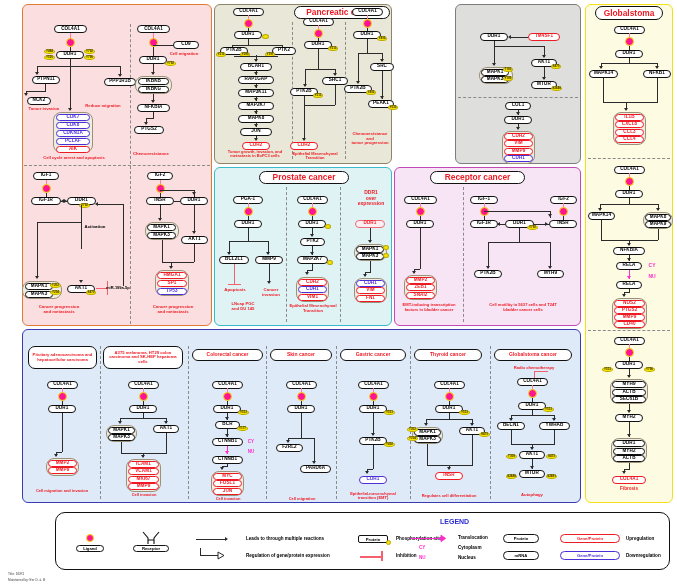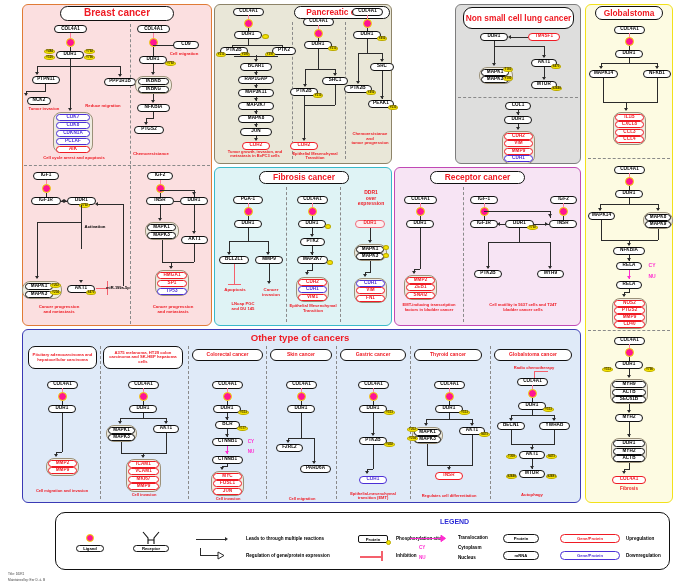--- a/index.html
+++ b/index.html
@@ -58,21 +58,20 @@
   .legbox{position:absolute;box-sizing:border-box;border:1px solid #111;border-radius:5px;background:#fff;
           display:flex;align-items:center;justify-content:center;font-size:4.2px;font-weight:bold;white-space:nowrap;}
   .foot{position:absolute;font-size:3.2px;color:#444;line-height:1.25;white-space:pre-line;}
 </style>
 </head>
 <body>
 
 <div id="page">
 
   <div class="panel" id="p-breast"></div>
-  <div class="ptitle" style="left:60px;top:6px;width:114px;height:15px;font-size:10px;">Breast cancer</div>
   <div class="dash" style="left:130px;top:24px;height:140px;"></div>
   <div class="dashh" style="left:24px;top:165px;width:186px;"></div>
   <div class="dash" style="left:130px;top:166px;height:158px;"></div>
 
   <div class="node" style="left:54px;top:25px;width:33px;height:8px;">COL4A1</div>
   <div class="ln v" style="left:70px;top:33px;height:6px;background:#ff7f9f;"></div>
   <div class="ligand" style="left:66px;top:38px;"></div>
   <div class="ln v" style="left:70px;top:47px;height:5px;"></div>
   <div class="node" style="left:56px;top:51px;width:28px;height:7.5px;">DDR1</div>
   <div class="pho" style="left:44px;top:49px;width:11px;height:5px;">Y484</div>
@@ -285,21 +284,20 @@
   <div class="pho" style="left:366px;top:90px;width:10px;height:5px;">Y402</div>
   <div class="ln v" style="left:382px;top:70.5px;height:28px;"></div>
   <div class="arw" style="left:379.6px;top:96px;"></div>
   <div class="node" style="left:368px;top:100px;width:26px;height:7.5px;">PEAK1</div>
   <div class="pho" style="left:388px;top:105px;width:10px;height:5px;">Y635</div>
   <div class="lbl" style="left:344px;top:132px;width:52px;font-size:4.2px;">Chemoresistance
 and
 tumor progression</div>
 
   <div class="panel" id="p-nsclc"></div>
-  <div class="ptitle" style="left:463px;top:7px;width:111px;height:22px;font-size:8.4px;">Non small cell lung cancer</div>
   <div class="dashh" style="left:458px;top:97px;width:120px;"></div>
 
   <div class="node" style="left:480px;top:33px;width:28px;height:7.5px;">DDR1</div>
   <div class="node gene-up" style="left:528px;top:33px;width:32px;height:7.5px;">TM4SF1</div>
   <div class="ln h" style="left:510px;top:37px;width:18px;"></div>
   <div class="arwl" style="left:508px;top:34.8px;"></div>
   <div class="ln v" style="left:494px;top:41px;height:24px;"></div>
   <div class="ln h" style="left:494px;top:46px;width:50px;"></div>
   <div class="ln v" style="left:544px;top:46px;height:11px;"></div>
   <div class="arw" style="left:541.6px;top:55px;"></div>
@@ -419,21 +417,21 @@
   <div class="node" style="left:613px;top:447.5px;width:32px;height:7px;">MYH2</div>
   <div class="node" style="left:613px;top:455px;width:32px;height:7px;">ACTB</div>
   <div class="ln v" style="left:629px;top:463px;height:6px;"></div>
   <div class="ln h" style="left:624px;top:469px;width:6px;"></div>
   <div class="ln v" style="left:624px;top:469px;height:4px;"></div>
   <div class="hollow dn" style="left:621.6px;top:471px;"></div>
   <div class="node gene-up" style="left:612px;top:476px;width:34px;height:7.5px;">COL4A1</div>
   <div class="lbl" style="left:608px;top:486px;width:42px;font-size:4.6px;">Fibrosis</div>
 
   <div class="panel" id="p-prost"></div>
-  <div class="ptitle" style="left:259px;top:171px;width:90px;height:13px;font-size:8.4px;">Fibrosis cancer</div>
+  <div class="ptitle" style="left:259px;top:171px;width:90px;height:13px;font-size:8.4px;">Prostate cancer</div>
   <div class="dash" style="left:286px;top:187px;height:135px;"></div>
   <div class="dash" style="left:340px;top:187px;height:135px;"></div>
 
   <div class="node" style="left:233px;top:196px;width:30px;height:7.5px;">PGA-1</div>
   <div class="ln v" style="left:248px;top:203px;height:5px;background:#ff7f9f;"></div>
   <div class="ligand" style="left:244px;top:207px;"></div>
   <div class="ln v" style="left:248px;top:216px;height:5px;"></div>
   <div class="node" style="left:234px;top:220px;width:28px;height:7.5px;">DDR1</div>
   <div class="ln v" style="left:248px;top:228px;height:13px;"></div>
   <div class="ln h" style="left:229px;top:241px;width:39px;"></div>
@@ -542,21 +540,20 @@
   <div class="ln v" style="left:488px;top:242px;height:26px;"></div>
   <div class="ln v" style="left:550px;top:242px;height:26px;"></div>
   <div class="arw" style="left:485.6px;top:266px;"></div>
   <div class="arw" style="left:547.6px;top:266px;"></div>
   <div class="node" style="left:474px;top:270px;width:28px;height:7.5px;">PTK2B</div>
   <div class="node" style="left:537px;top:270px;width:27px;height:7.5px;">MYH9</div>
   <div class="lbl" style="left:470px;top:303px;width:106px;font-size:4.1px;">Cell motility in  5637 cells and T24T
 bladder cancer cells</div>
 
   <div class="panel" id="p-other"></div>
-  <div class="ptitle" style="left:224px;top:331px;width:152px;height:14px;font-size:9.6px;border:none;background:transparent;">Other type of cancers</div>
 
   <div class="sub" style="left:28px;top:346px;width:69px;height:153px;"></div>
   <div class="subtitle" style="left:28px;top:346px;width:69px;height:23px;font-size:4.2px;">Pituitary adenocarcinoma and hepatocellular carcinoma</div>
   <div class="node" style="left:47px;top:381px;width:31px;height:7.5px;">COL4A1</div>
   <div class="ln v" style="left:62px;top:388px;height:5px;background:#ff7f9f;"></div>
   <div class="ligand" style="left:58px;top:392px;"></div>
   <div class="ln v" style="left:62px;top:401px;height:5px;"></div>
   <div class="node" style="left:48px;top:405px;width:28px;height:7.5px;">DDR1</div>
   <div class="ln v" style="left:62px;top:413px;height:39px;"></div>
   <div class="ln h" style="left:56px;top:452px;width:6px;"></div>

